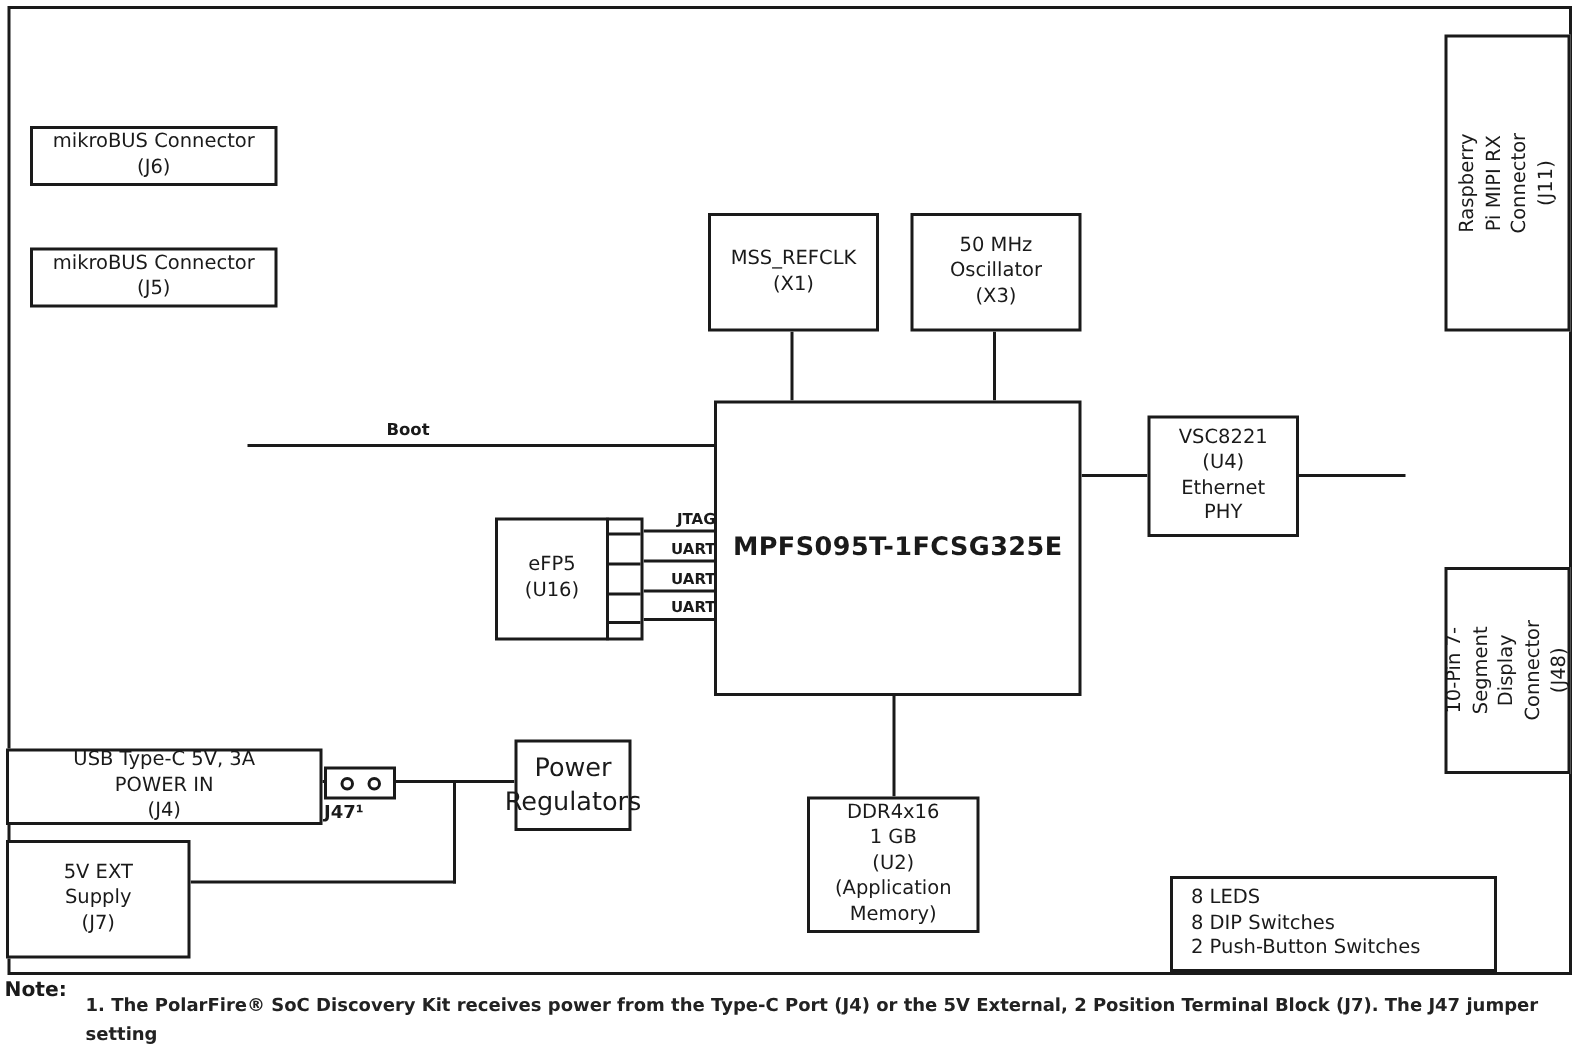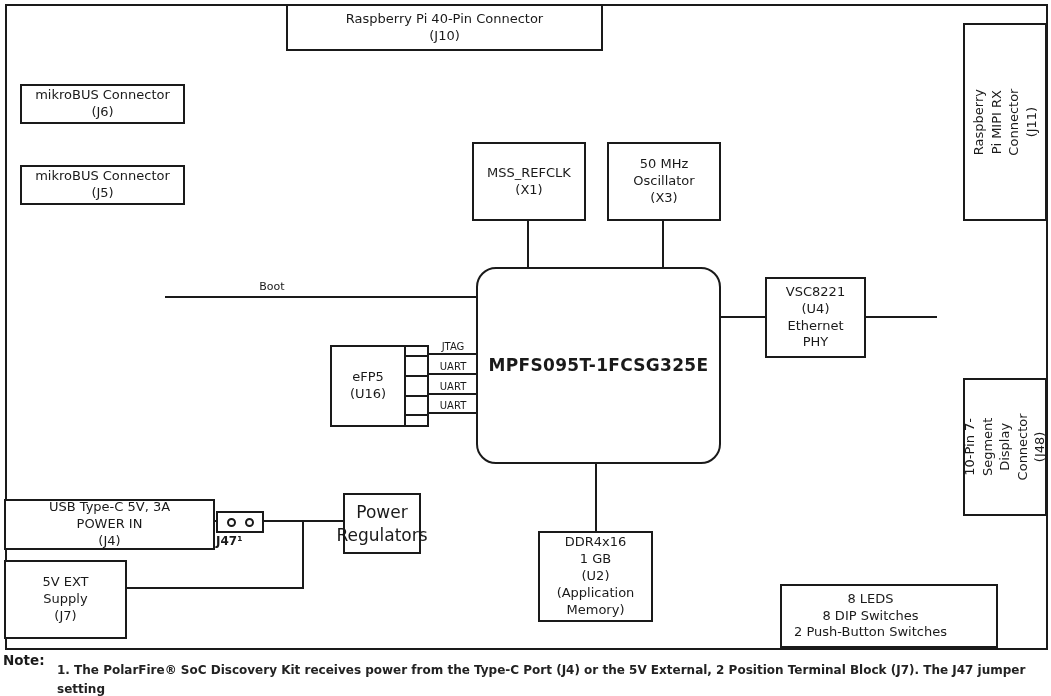--- a/index.html
+++ b/index.html
@@ -19,59 +19,59 @@
   .vline { position:absolute; width:2px; background:var(--line); }
   .lbl { position:absolute; white-space:pre-line; }
 
   
   .b-j10  { left:286px; top:4px;   width:317px; height:47px; }
   .b-j6   { left:20px;  top:84px;  width:165px; height:40px; }
   .b-j5   { left:20px;  top:165px; width:165px; height:40px; }
   .b-j17  { left:4px;   top:259px; width:161px; height:80px; }
   .b-x1   { left:472px; top:142px; width:114px; height:79px; }
   .b-x3   { left:607px; top:142px; width:114px; height:79px; }
-  .b-chip { left:476px; top:267px; width:245px; height:197px; font-weight:bold; font-size:17px; letter-spacing:.3px;border-radius:20px; }
+  .b-chip { left:476px; top:267px; width:245px; height:197px; font-weight:bold; font-size:17px; letter-spacing:.3px; }
   .b-efp5 { left:330px; top:345px; width:76px;  height:82px; }
   .b-pincol { left:404px; top:345px; width:25px; height:82px; }
   .pin-div { position:absolute; left:0; right:0; height:2px; background:var(--line); }
   .b-vsc  { left:765px; top:277px; width:101px; height:81px; }
   .b-rj45 { left:937px; top:300px; width:112px; height:38px; }
   .b-j11  { left:963px; top:23px;  width:84px;  height:198px; }
   .b-j48  { left:963px; top:378px; width:84px;  height:138px; }
   .b-usb  { left:4px;   top:499px; width:211px; height:51px; }
   .b-ext5v{ left:4px;   top:560px; width:123px; height:79px; }
   .b-pwr  { left:343px; top:493px; width:78px;  height:61px; font-size:17px; }
   .b-ddr  { left:538px; top:531px; width:115px; height:91px; }
   .b-leds { left:780px; top:584px; width:218px; height:64px;
-            justify-content:flex-start; text-align:center; padding-left:12px; }
+            justify-content:flex-start; text-align:left; padding-left:12px; }
 
   
   .rot { transform:rotate(-90deg); text-align:center; white-space:pre-line;
          line-height:1.35; font-size:13px; }
   .rot-j11 { width:194px; }
   .rot-j48 { width:134px; }
 
   
   .b-jumper { left:216px; top:511px; width:48px; height:22px;
     display:flex; align-items:center; justify-content:space-around; padding:0 4px; }
   .jumper-pin { width:9px; height:9px; border:2px solid var(--line);
     border-radius:50%; background:#fff; }
   .j47-label { left:216px; top:534px; width:48px; text-align:left;
     font-size:12px; font-weight:bold; }
 
   
   .rail { position:absolute; left:429px; width:48px; height:15px;
-    border-bottom:2px solid var(--line); text-align:center;
-    font-size:10px; font-weight:normal; line-height:13px; }
+    border-bottom:2px solid var(--line); text-align:right;
+    font-size:10px; font-weight:bold; line-height:13px; }
   .rail-0 { top:340px; } .rail-1 { top:360px; }
   .rail-2 { top:380px; } .rail-3 { top:399px; }
 
   
   .w-boot     { left:165px; top:296px; width:312px; }
-  .boot-label { left:240px; top:280px; width:64px; text-align:center; font-size:11px; font-weight:400; }
+  .boot-label { left:240px; top:280px; width:64px; text-align:center; font-size:11px; font-weight:700; }
   .w-x1       { left:527px; top:221px; height:46px; }
   .w-x3       { left:662px; top:221px; height:46px; }
   .w-chip-vsc { left:721px; top:316px; width:44px; }
   .w-vsc-rj45 { left:866px; top:316px; width:71px; }
   .w-chip-ddr { left:595px; top:464px; height:67px; }
   .w-usb-jmp  { left:201px; top:520px; width:15px; }
   .w-jmp-pwr  { left:264px; top:520px; width:79px; }
   .w-junc-v   { left:302px; top:520px; height:69px; }
   .w-ext5v    { left:127px; top:587px; width:177px; }
 
@@ -97,22 +97,20 @@
   <div class="hline w-usb-jmp"></div>
   <div class="hline w-jmp-pwr"></div>
   <div class="vline w-junc-v"></div>
   <div class="hline w-ext5v"></div>
 
   <div class="rail rail-0">JTAG</div>
   <div class="rail rail-1">UART</div>
   <div class="rail rail-2">UART</div>
   <div class="rail rail-3">UART</div>
 
-  <div class="box b-j10">Raspberry Pi 40-Pin Connector
-(J10)</div>
   <div class="box b-j6">mikroBUS Connector
 (J6)</div>
   <div class="box b-j5">mikroBUS Connector
 (J5)</div>
   <div class="box b-x1">MSS_REFCLK
 (X1)</div>
   <div class="box b-x3">50 MHz
 Oscillator
 (X3)</div>
   <div class="box b-chip">MPFS095T-1FCSG325E</div>

